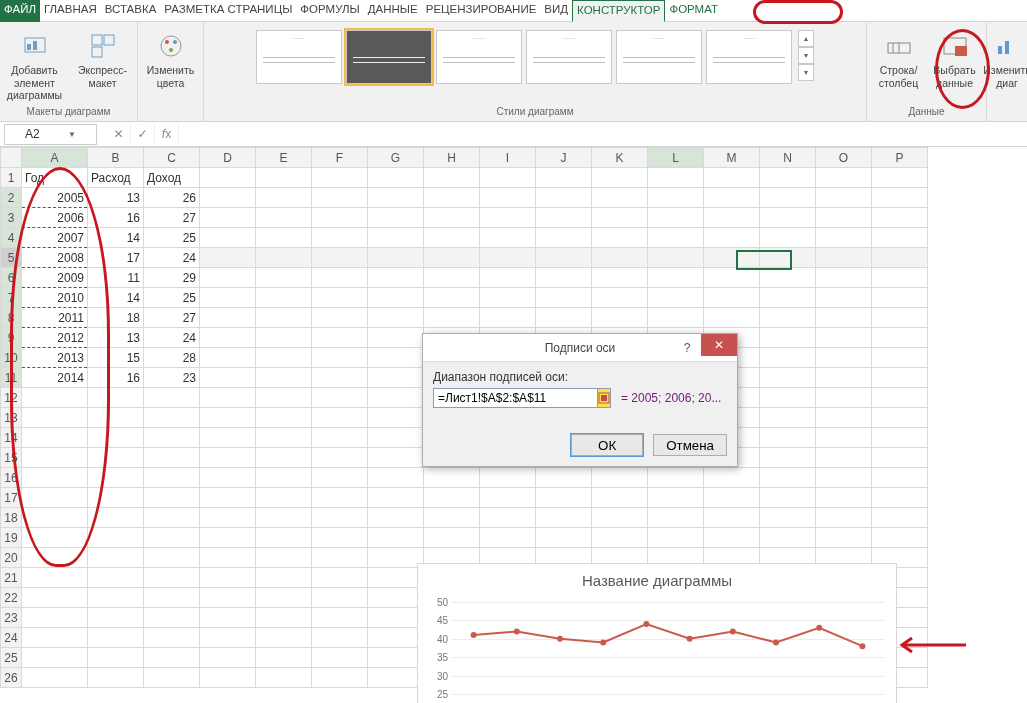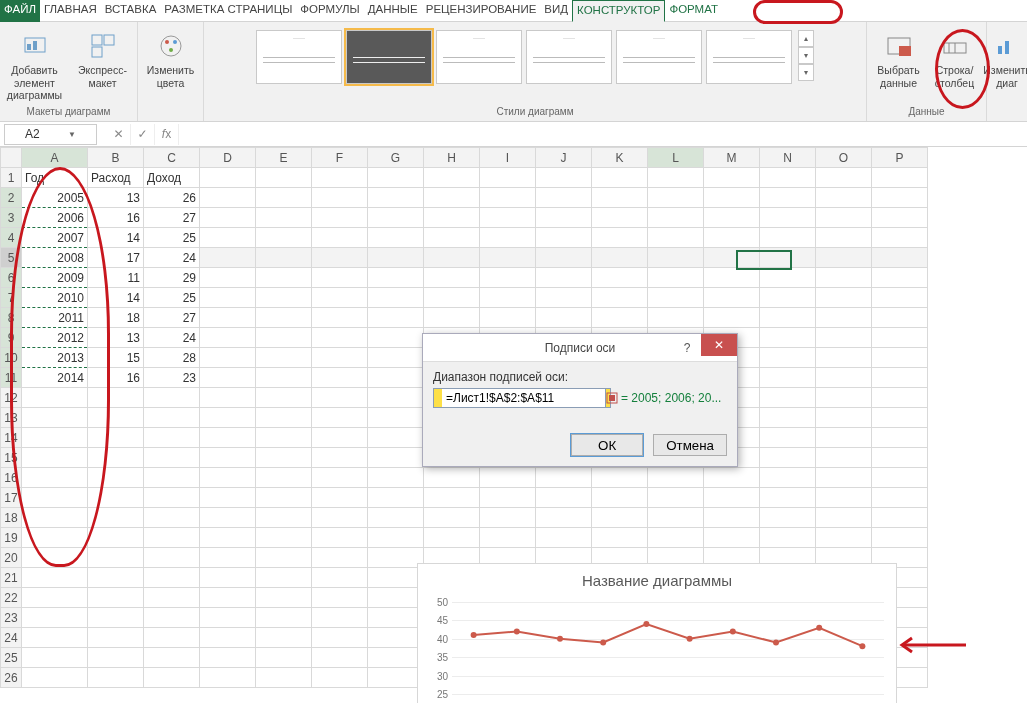--- a/index.html
+++ b/index.html
@@ -54,24 +54,24 @@
 
   
   .dialog{ position:absolute; left:422px; top:186px; width:316px; border:1px solid #aab; background:#f0f0f0; box-shadow:2px 2px 8px rgba(0,0,0,.3); font-size:12px;}
   .dialog-title{ height:28px; background:#fff; display:flex; align-items:center; justify-content:center; position:relative; border-bottom:1px solid #ddd;}
   .dialog-title span{ color:#444;}
   .dialog-title .help{ position:absolute; right:36px; top:0; width:28px; height:28px; display:flex; align-items:center; justify-content:center; color:#555;}
   .dialog-title .close{ position:absolute; right:0; top:0; width:36px; height:22px; background:#c8504f; color:#fff; display:flex; align-items:center; justify-content:center; font-size:12px;}
   .dialog-body{ padding:8px 10px 10px;}
   .dlg-label{ margin-bottom:4px; color:#333;}
   .dlg-row{ display:flex; align-items:center; gap:10px;}
-  .dlg-input-wrap{ display:flex; border:1px solid #8a9db5; background:#fde047; width:178px;padding-left:8px;}
+  .dlg-input-wrap{ display:flex; border:1px solid #8a9db5; background:#fde047; width:178px;}
   .dlg-input{ border:none; outline:none; flex:1; padding:2px 4px; font-size:12px;}
   .dlg-refbtn{ width:20px; border-left:1px solid #8a9db5; display:flex; align-items:center; justify-content:center;}
-  .dlg-preview{ color:#15803d;}
+  .dlg-preview{ color:#701a75;}
   .dlg-buttons{ display:flex; gap:10px; justify-content:flex-end; margin-top:26px;}
   .dlg-btn{ min-width:72px; height:22px; border:1px solid #adadad; background:#e8e8e8; padding:0 12px; cursor:pointer;}
   .dlg-btn.primary{ outline:1px solid #5b9bd5;}
 
   
   .chart{ position:absolute; left:417px; top:416px; width:480px; height:280px; border:1px solid #d7d7d7; background:#fff;}
   .chart-title{ text-align:center; font-size:15px; color:#595959; padding:8px 0 4px;}
   .plot{ position:absolute; left:34px; top:38px; right:12px; bottom:56px;}
   .ytick{ position:absolute; left:-28px; width:24px; text-align:right; font-size:10px; color:#777; transform:translateY(-50%); }
   .gridline{ position:absolute; left:0; right:0; height:1px; background:#ececec;}
@@ -180,35 +180,35 @@
       </div>
     </div>
     <div class="ribbon-group-label">Стили диаграмм</div>
   </div>
 
   <div class="ribbon-group" style="width:120px">
     <div class="ribbon-group-content">
       <div class="big-btn" style="width:50px">
         <div class="icon-box">
             <svg width="28" height="28">
-              <rect x="3" y="6" width="22" height="16" fill="none" stroke="#888"></rect>
-              <rect x="14" y="14" width="12" height="10" fill="#cc5a4b"></rect>
-            </svg>
-          </div>
-        <span>Выбрать данные</span>
-      </div>
-      <div class="big-btn" style="width:50px">
-        <div class="icon-box">
-            <svg width="28" height="28">
               <rect x="3" y="11" width="22" height="10" fill="none" stroke="#888"></rect>
               <line x1="8" y1="11" x2="8" y2="21" stroke="#888"></line>
               <line x1="14" y1="11" x2="14" y2="21" stroke="#888"></line>
             </svg>
           </div>
         <span>Строка/столбец</span>
+      </div>
+      <div class="big-btn" style="width:50px">
+        <div class="icon-box">
+            <svg width="28" height="28">
+              <rect x="3" y="6" width="22" height="16" fill="none" stroke="#888"></rect>
+              <rect x="14" y="14" width="12" height="10" fill="#cc5a4b"></rect>
+            </svg>
+          </div>
+        <span>Выбрать данные</span>
       </div>
     </div>
     <div class="ribbon-group-label">Данные</div>
   </div>
 
   <div class="ribbon-group" style="width:40px; border-right:none">
     <div class="ribbon-group-content">
       <div class="big-btn" style="width:34px">
         <div class="icon-box">
             <svg width="24" height="24">

